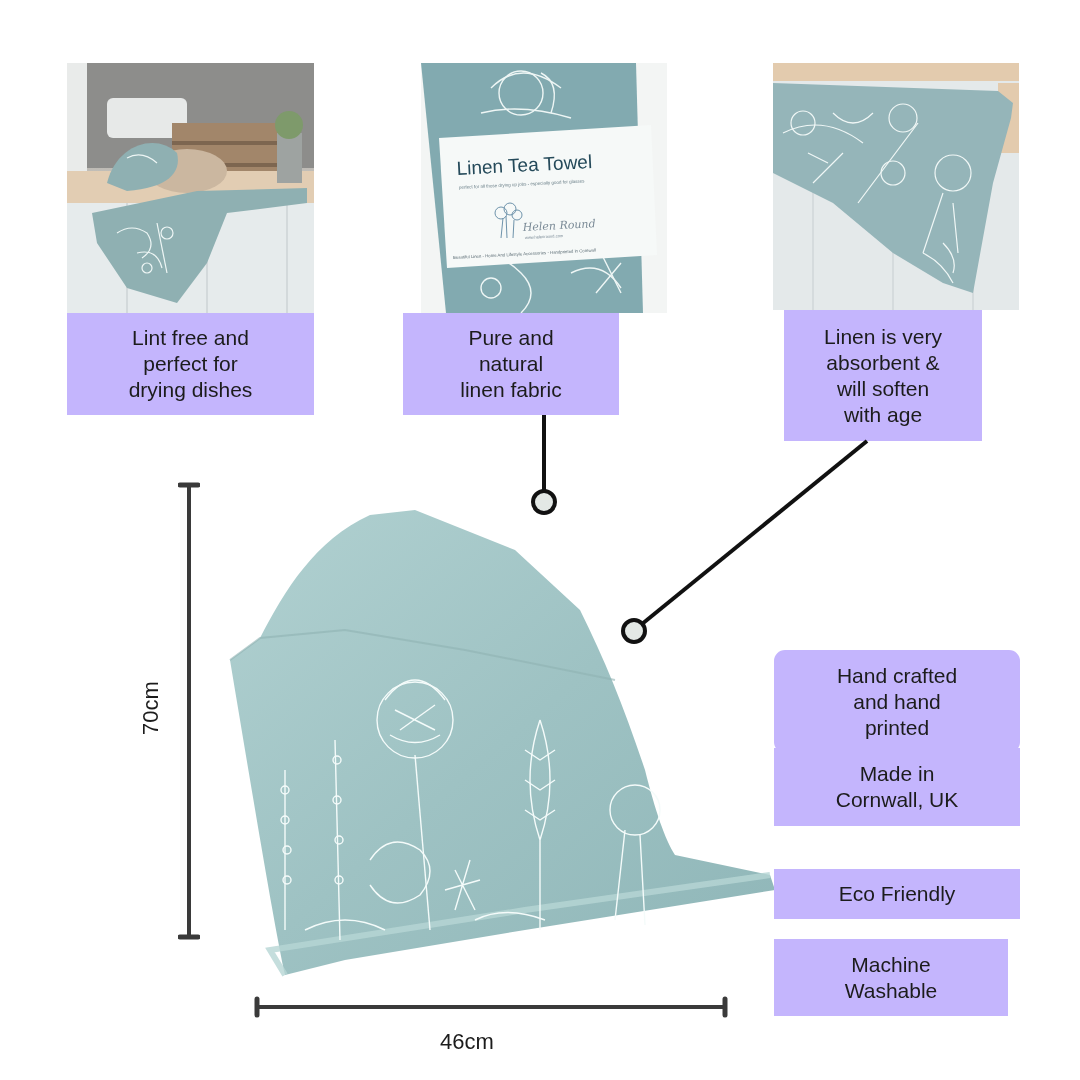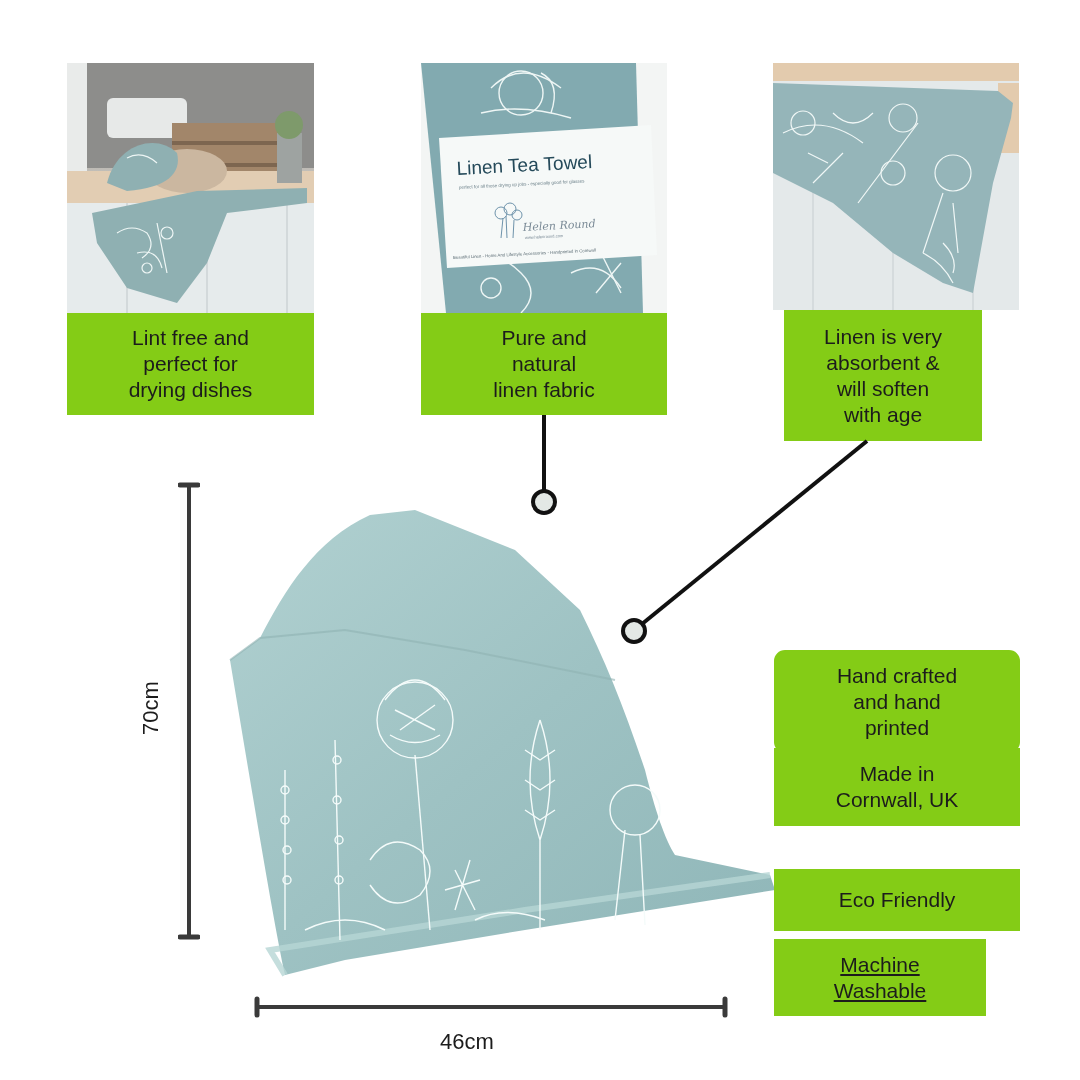--- a/index.html
+++ b/index.html
@@ -5,21 +5,21 @@
   html, body { margin: 0; padding: 0; }
   body {
     width: 1080px; height: 1080px; position: relative; overflow: hidden;
     background: #ffffff;
     font-family: "Liberation Sans", "DejaVu Sans", sans-serif;
     color: #1a1a1a;
   }
   .abs { position: absolute; }
   .photo { position: absolute; overflow: hidden; }
   .label-box {
-    position: absolute; background: #84cc16;
+    position: absolute; background: #c4b5fd;
     display: flex; align-items: center; justify-content: center;
     text-align: center; font-size: 21px; line-height: 26px; color: #1c1c1c;
     white-space: pre-line;
   }
   .label-box span { display: block; }
   svg { display: block; }
   .dim-label { position: absolute; font-size: 22px; color: #1c1c1c; }
 </style>
 </head>
 <body>
@@ -78,21 +78,21 @@
       <path d="M80,175 l2,-20 M86,175 l-1,-22 M92,175 l1,-18"></path>
       <circle cx="80" cy="150" r="6"></circle>
         <circle cx="89" cy="146" r="6"></circle>
         <circle cx="96" cy="152" r="5"></circle>
     </g>
     <text x="102" y="168" font-family="DejaVu Serif, serif" font-style="italic" font-size="11" fill="#7a8a96" transform="rotate(-3 102 168)">Helen Round</text>
     <text x="104" y="176" font-family="Liberation Sans, sans-serif" font-size="4" fill="#7a8a96" transform="rotate(-3 104 176)">www.helenround.com</text>
     <text x="32" y="196" font-family="Liberation Sans, sans-serif" font-size="4.3" fill="#5a6b73" transform="rotate(-3 32 196)">Beautiful Linen - Home And Lifestyle Accessories - Handprinted in Cornwall</text>
   </svg>
 </div>
-<div class="label-box" style="left:421px; top:313px; width:246px; height:102px;">
+<div class="label-box" style="left:403px; top:313px; width:216px; height:102px;">
   <span>Pure and
 natural
 linen fabric</span>
 </div>
 
 <div class="photo" style="left:773px; top:63px; width:246px; height:247px; background:#e4e9ea;">
   <svg width="246" height="247" viewBox="0 0 246 247">
     <rect x="0" y="0" width="246" height="18" fill="#e3cbae"></rect>
     <rect x="225" y="20" width="21" height="70" fill="#e3cbae"></rect>
     <line x1="40" y1="120" x2="40" y2="247" stroke="#d5dbdd" stroke-width="2"></line>
@@ -181,19 +181,19 @@
 
 <div class="label-box" style="left:774px; top:650px; width:246px; height:103px;border-radius:11px;">
   <span>Hand crafted
 and hand
 printed</span>
 </div>
 <div class="label-box" style="left:774px; top:748px; width:246px; height:78px;">
   <span>Made in
 Cornwall, UK</span>
 </div>
-<div class="label-box" style="left:774px; top:869px; width:246px; height:62px;">
+<div class="label-box" style="left:774px; top:869px; width:246px; height:50px;">
   <span>Eco Friendly</span>
 </div>
-<div class="label-box" style="left:774px; top:939px; width:212px; height:77px;text-decoration:underline;">
+<div class="label-box" style="left:774px; top:939px; width:234px; height:77px;">
   <span>Machine
 Washable</span>
 </div>
 
 </body></html>

